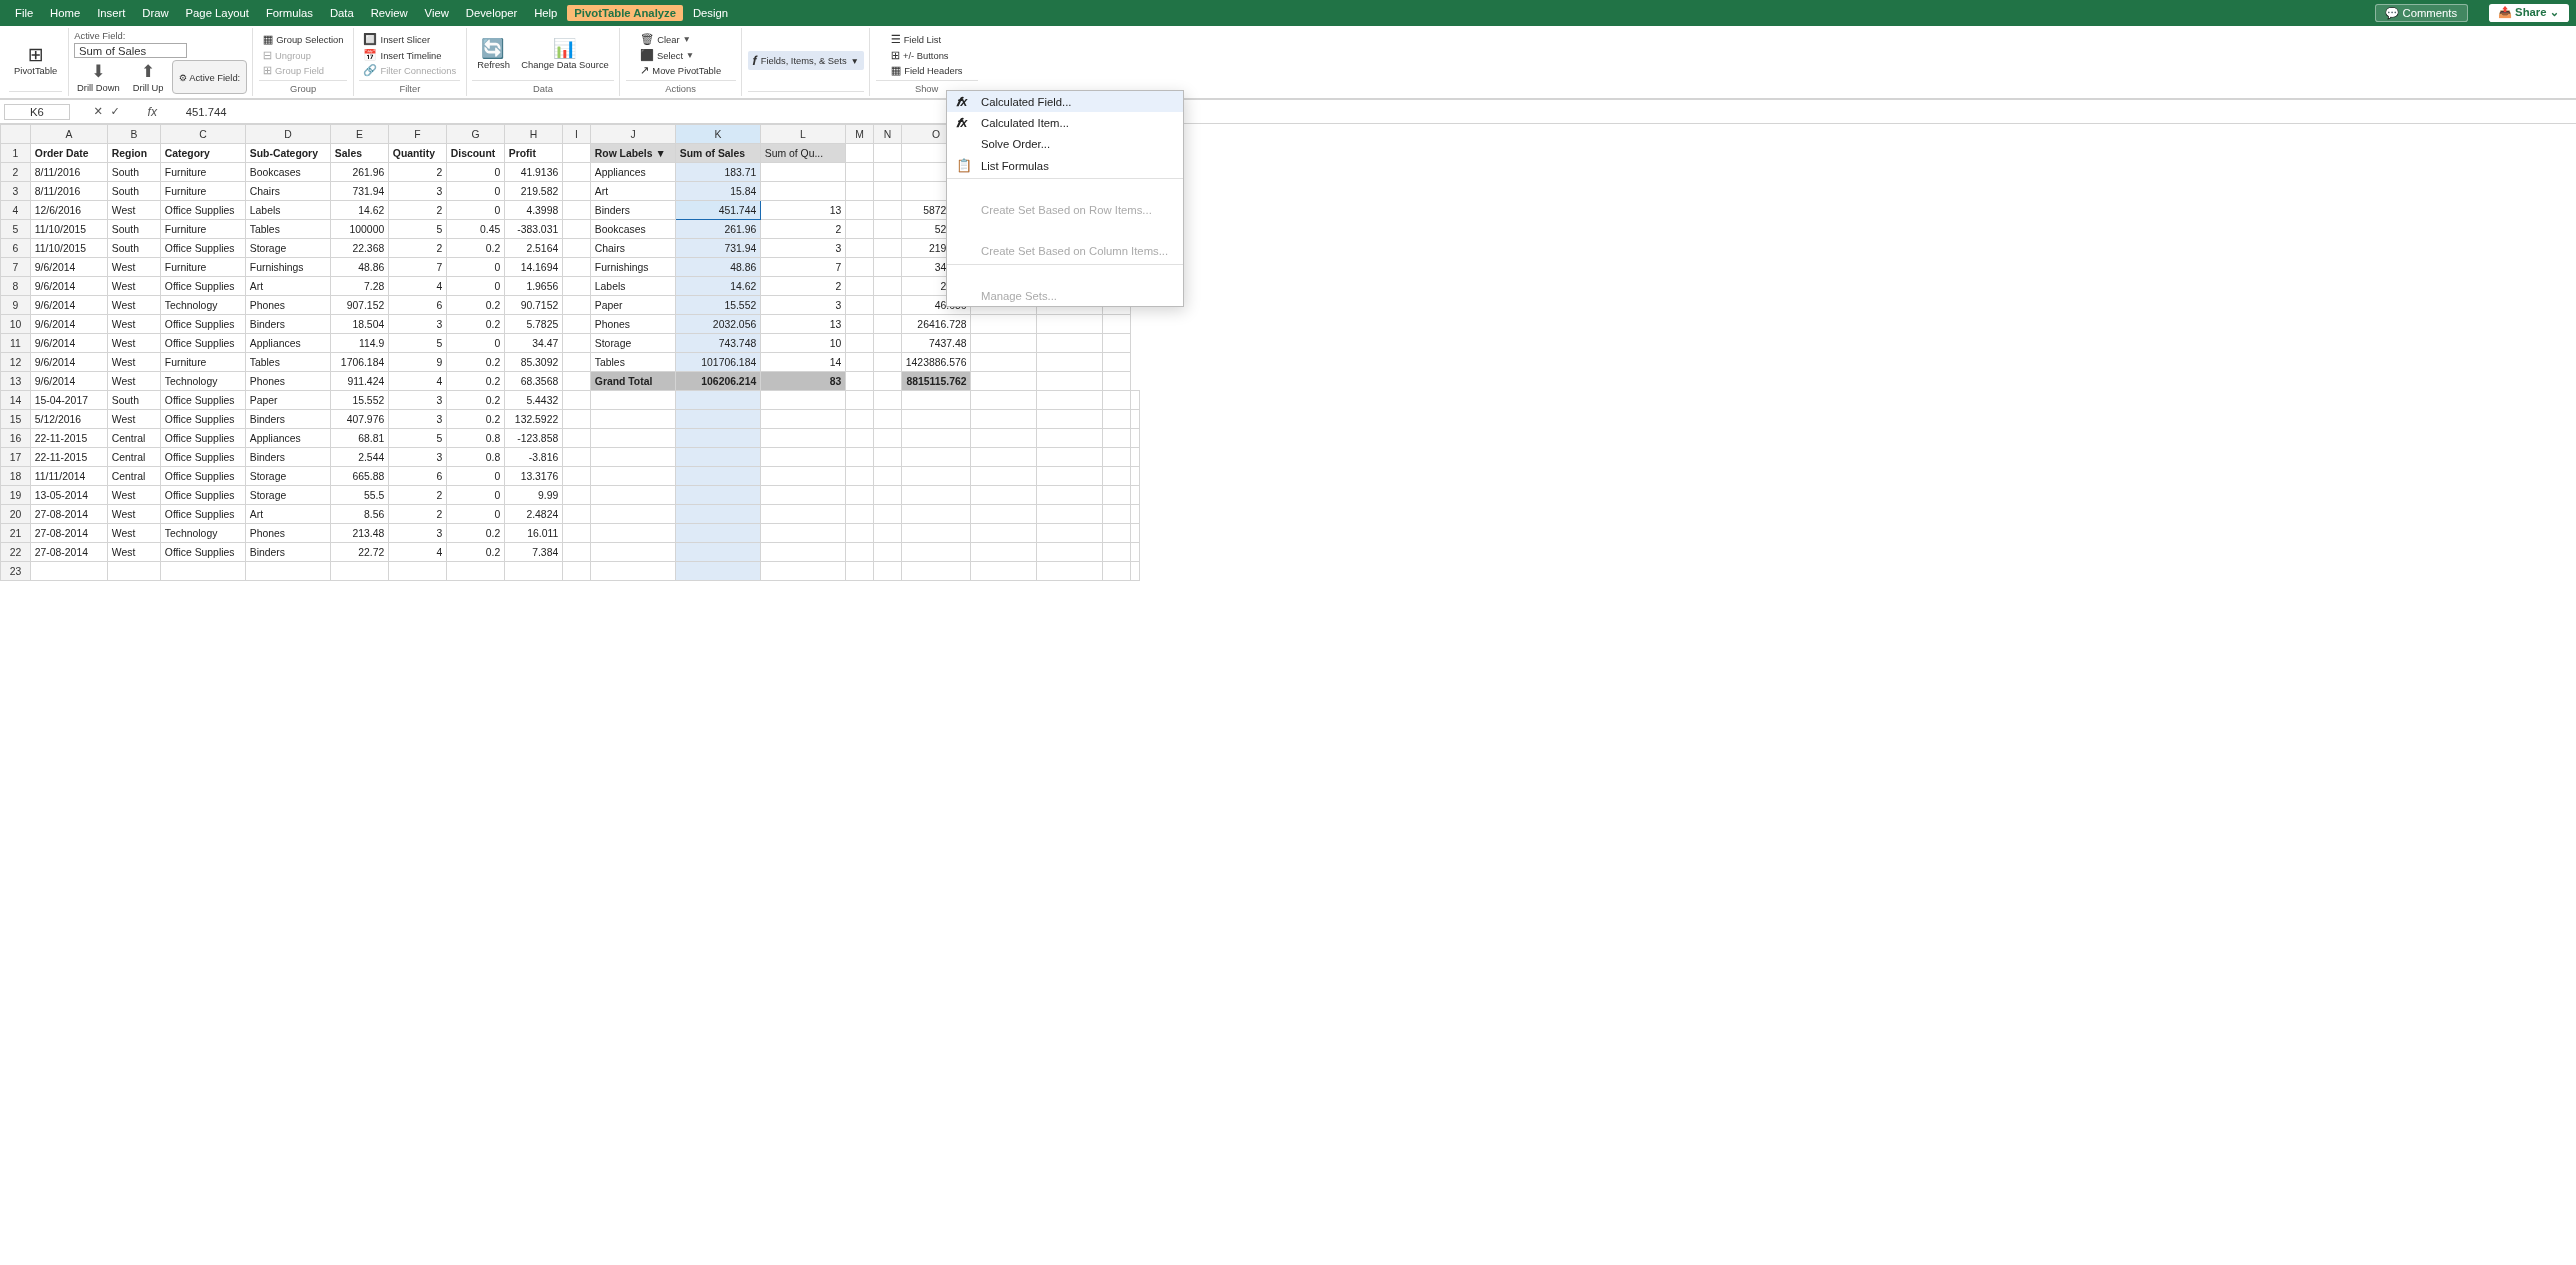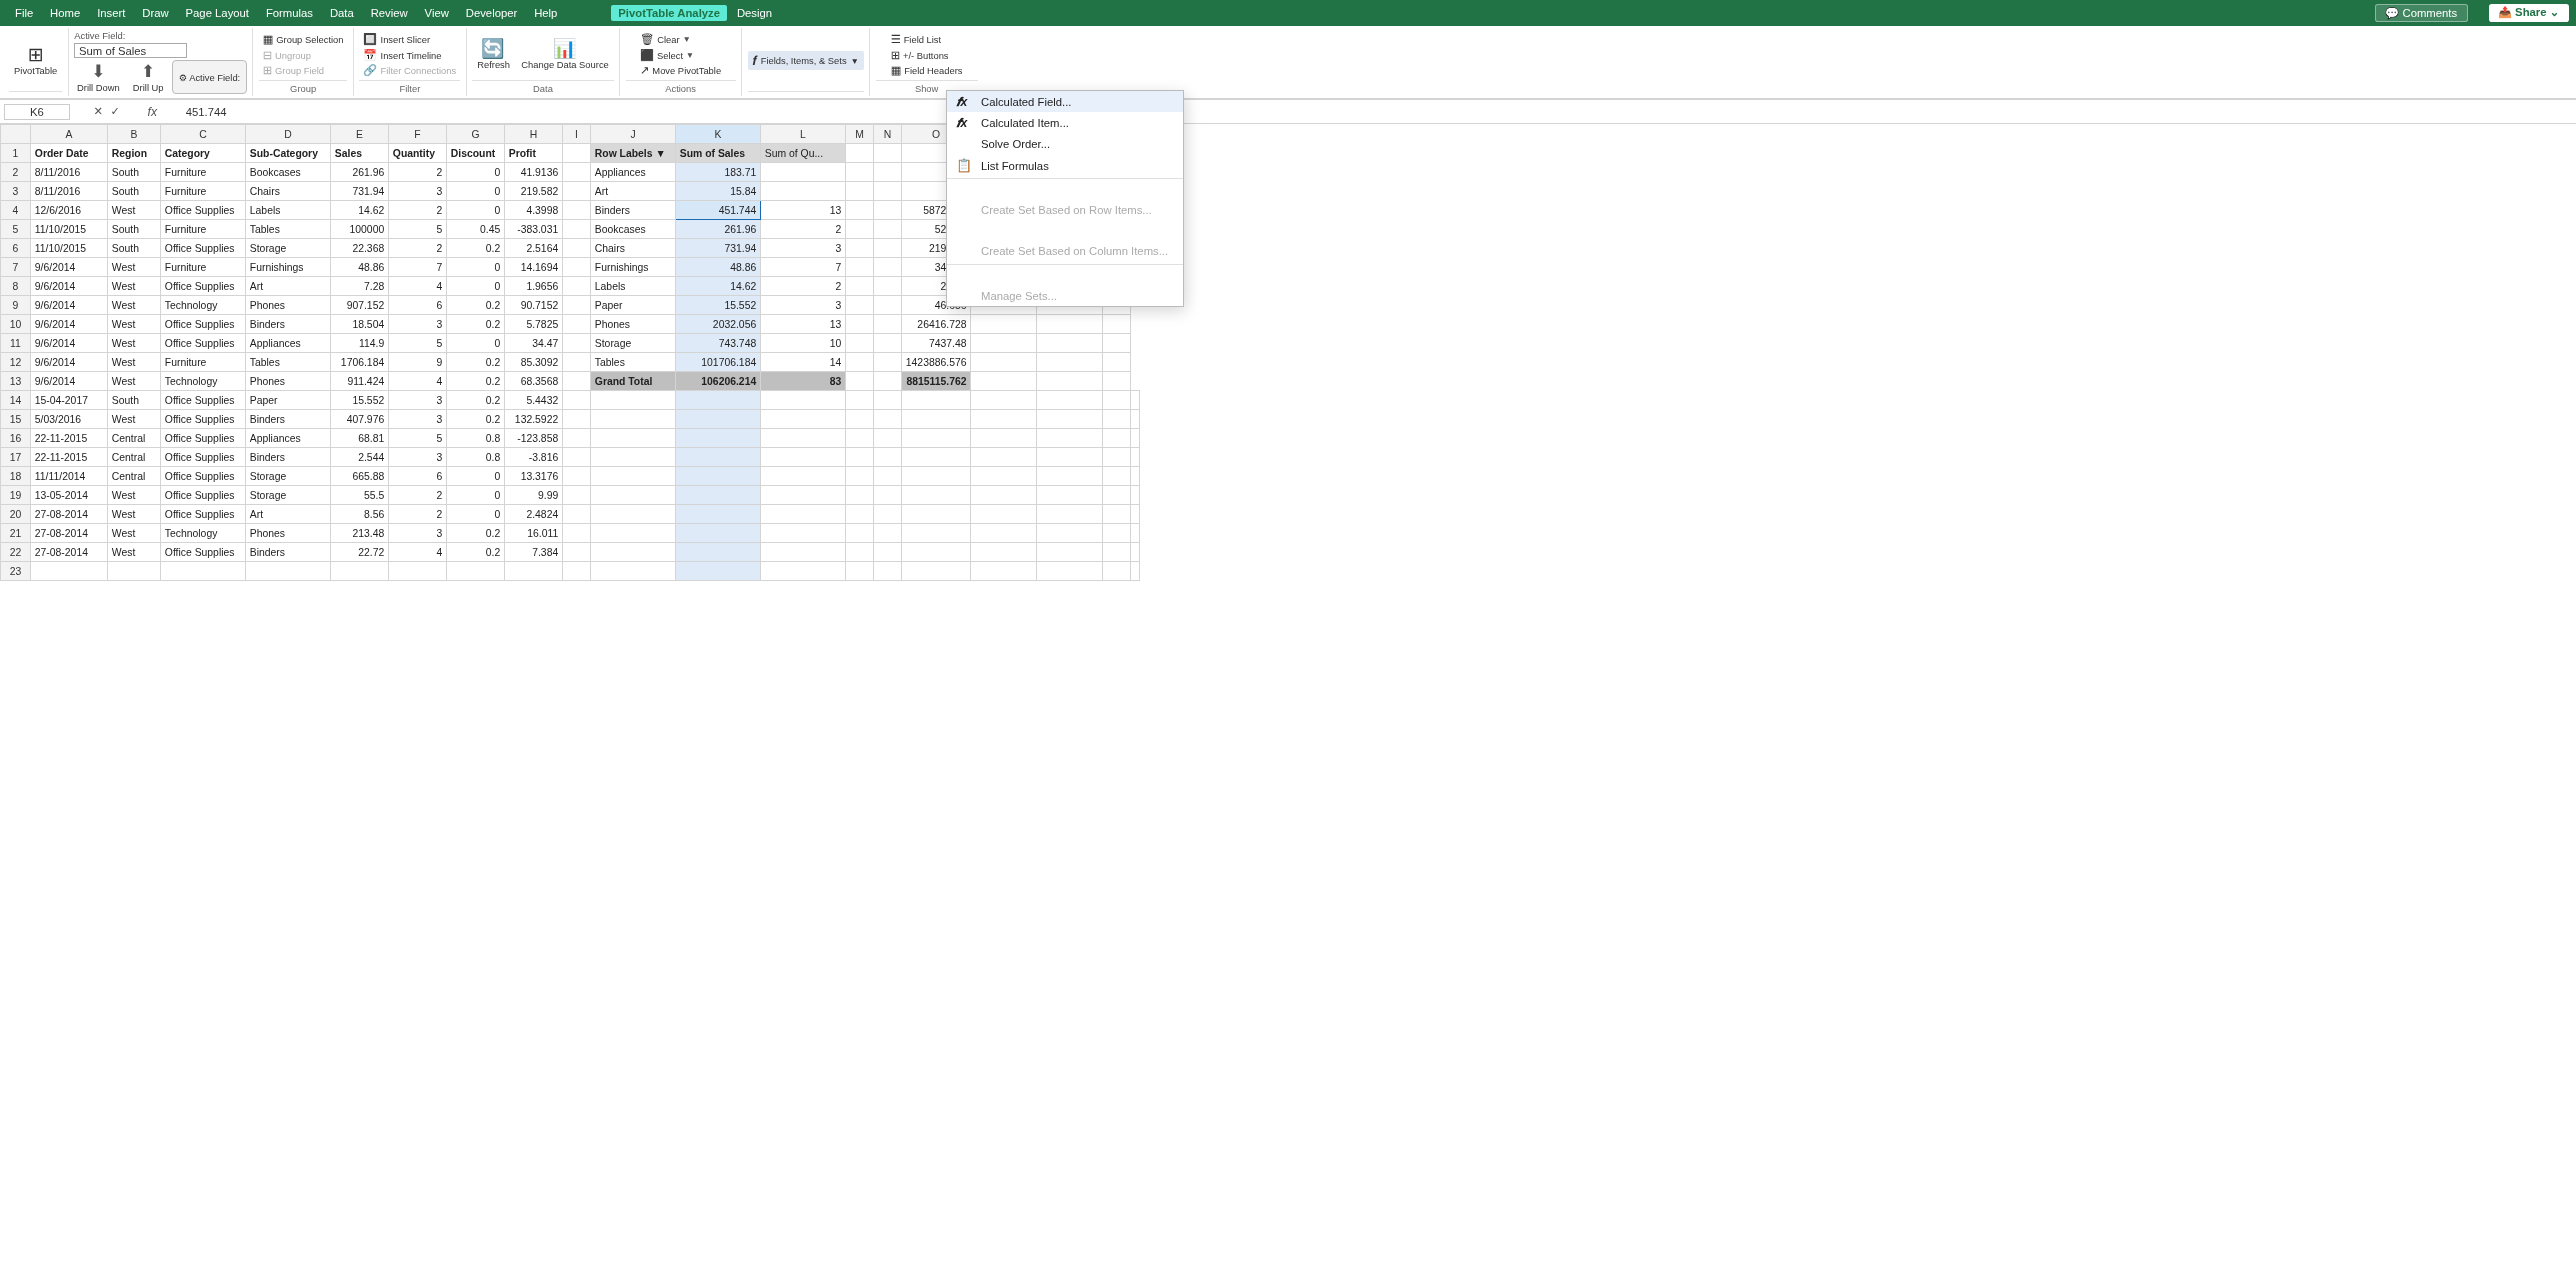--- a/index.html
+++ b/index.html
@@ -4,21 +4,21 @@
   <style>
     * { box-sizing: border-box; margin: 0; padding: 0; }
     body { font-family: 'Segoe UI', Arial, sans-serif; font-size: 11.3px; background: #fff; overflow: hidden; }
 
     
     .menu-bar {
       display: flex; align-items: center; height: 26px;
       background: #217346; color: #fff; padding: 0 7.5px; gap: 1.9px;
     }
     .menu-bar span { padding: 1.9px 7.5px; cursor: pointer; font-size: 11.3px; border-radius: 1.9px; }
-    .menu-bar .active-tab { background: #5eead4; color: #217346; font-weight: 600; margin-left: 44px; }
+    .menu-bar .active-tab { background: #fdba74; color: #217346; font-weight: 600; }
     .menu-bar .right-btns { margin-left: auto; display: flex; gap: 21px; }
     .menu-bar .comments-btn { background: rgba(255,255,255,0.15); border: 0.9px solid rgba(255,255,255,0.4); border-radius: 2.8px; padding: 1.9px 9.4px; color: #fff; cursor: pointer; }
     .menu-bar .share-btn { background: #fff; color: #217346; border-radius: 2.8px; padding: 1.9px 9.4px; font-weight: 600; cursor: pointer; }
 
     
     .ribbon {
       background: #f3f3f3; border-bottom: 0.9px solid #d4d4d4;
       display: flex; flex-direction: column;
     }
 
@@ -667,21 +667,21 @@
             <td></td>
             <td></td>
             <td></td>
             <td></td>
             <td></td>
             <td></td>
             <td></td>
           </tr>
           <tr>
             <td class="row-num">15</td>
-            <td>5/03/2016</td>
+            <td>5/12/2016</td>
             <td>West</td>
             <td>Office Supplies</td>
             <td>Binders</td>
             <td class="num">407.976</td>
             <td class="num">3</td>
             <td class="num">0.2</td>
             <td class="num">132.5922</td>
             <td></td>
             <td></td>
             <td></td>

